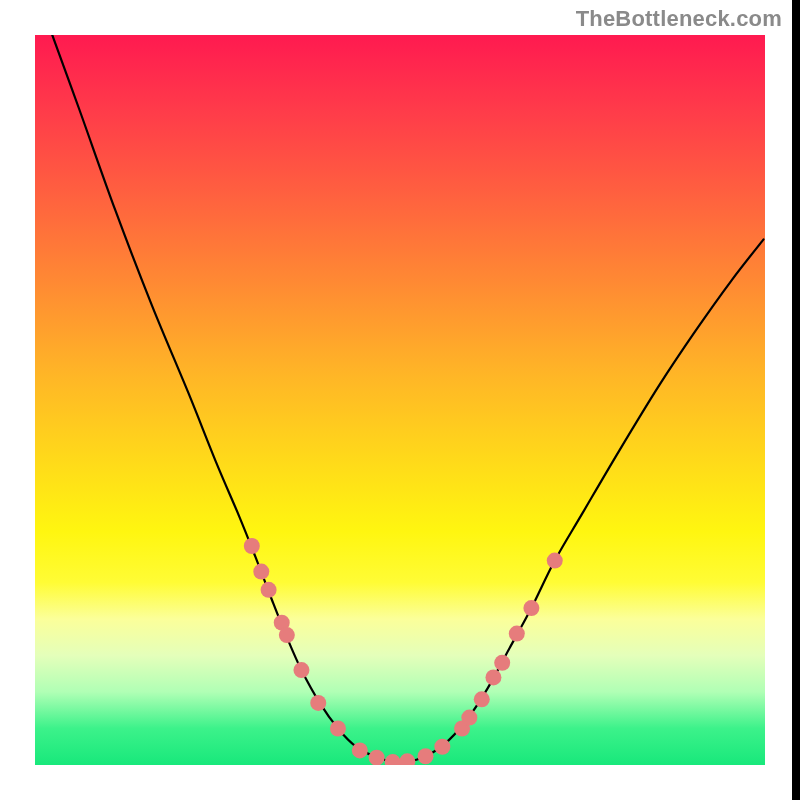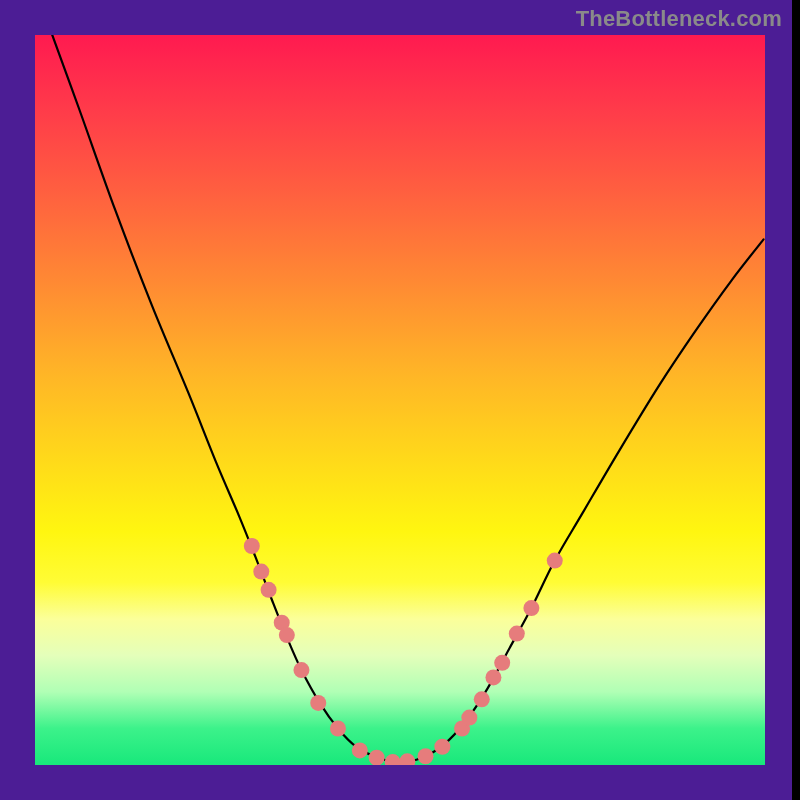--- a/index.html
+++ b/index.html
@@ -7,21 +7,21 @@
     padding: 0;
     width: 800px;
     height: 800px;
     background: #000;
     overflow: hidden;
   }
   .outer {
     position: relative;
     width: 792px;
     height: 800px;
-    background: #4c1d95;
+    background: #ffffff;
   }
   .plot {
     position: absolute;
     left: 35px;
     top: 35px;
     width: 730px;
     height: 730px;
     background: linear-gradient(to bottom,
       #ff1a50 0%,
       #ff3a4a 10%,

